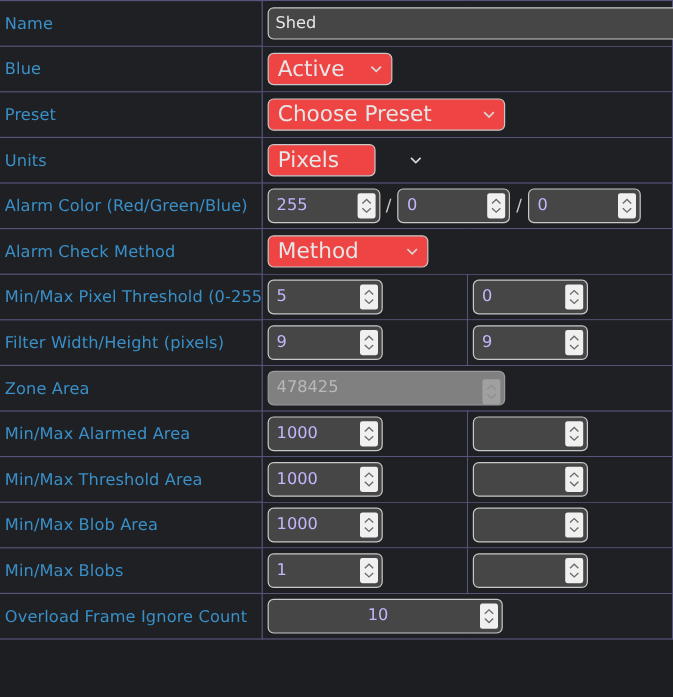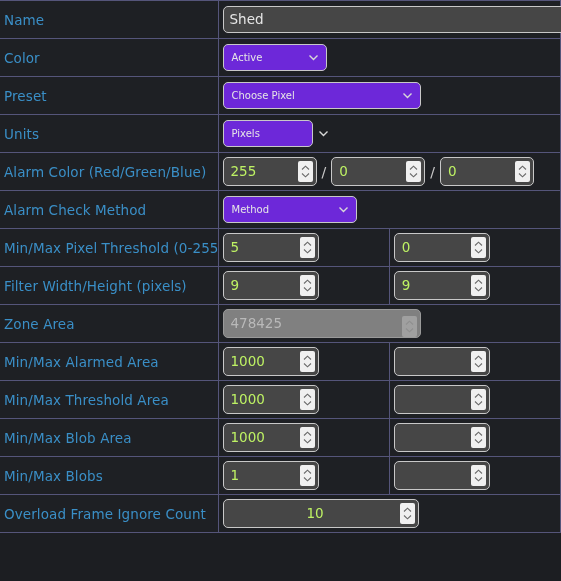--- a/index.html
+++ b/index.html
@@ -67,25 +67,25 @@
     overflow: hidden;
   }
   .text-input.wide-name { width: 345px; }
 
   .select-box {
     display: inline-flex;
     align-items: center;
     justify-content: space-between;
     box-sizing: border-box;
     height: 27px;
-    background: #6d28d9;
+    background: #ef4444;
     border: 1px solid #c8c8c8;
     border-radius: 5px;
     color: #e6e6e6;
-    font-size: 10px;
+    font-size: 18px;
     padding: 0 7px 0 8px;
     vertical-align: middle;
     white-space: nowrap;
   }
   .select-box .sel-label { margin-right: 10px; }
   .select-box .chev {
     width: 11px; height: 11px;
     flex: 0 0 auto;
   }
   .select-box .chev svg { display:block; }
@@ -103,21 +103,21 @@
     height: 29px;
     background: #464646;
     border: 1px solid #c8c8c8;
     border-radius: 5px;
     vertical-align: middle;
     padding: 0 3px 0 7px;
     position: relative;
   }
   .num-input .num-val {
     flex: 1 1 auto;
-    color: #bef264;
+    color: #c4b5fd;
     font-size: 13.5px;
     line-height: 27px;
     white-space: nowrap;
     overflow: hidden;
   }
   .spinner {
     flex: 0 0 auto;
     width: 15px;
     height: 21px;
     background: #f0f0f0;
@@ -168,38 +168,38 @@
   <tbody>
 
     <tr>
       <td class="label-cell">Name</td>
       <td class="field-cell" colspan="2">
         <div class="text-input wide-name">Shed</div>
       </td>
     </tr>
 
     <tr>
-      <td class="label-cell">Color</td>
+      <td class="label-cell">Blue</td>
       <td class="field-cell" colspan="2">
         <div class="select-box sel-type">
           <span class="sel-label">Active</span>
           <span class="chev">
             <svg width="11" height="11" viewBox="0 0 11 11">
                 <path d="M1.5 3.5 L5.5 7.5 L9.5 3.5" fill="none" stroke="#d8d8d8" stroke-width="1.4"></path>
               </svg>
           </span>
         </div>
       </td>
     </tr>
 
     <tr>
       <td class="label-cell">Preset</td>
       <td class="field-cell" colspan="2">
         <div class="select-box sel-preset">
-          <span class="sel-label">Choose Pixel</span>
+          <span class="sel-label">Choose Preset</span>
           <span class="chev">
             <svg width="11" height="11" viewBox="0 0 11 11">
                 <path d="M1.5 3.5 L5.5 7.5 L9.5 3.5" fill="none" stroke="#d8d8d8" stroke-width="1.4"></path>
               </svg>
           </span>
         </div>
       </td>
     </tr>
 
     <tr>

